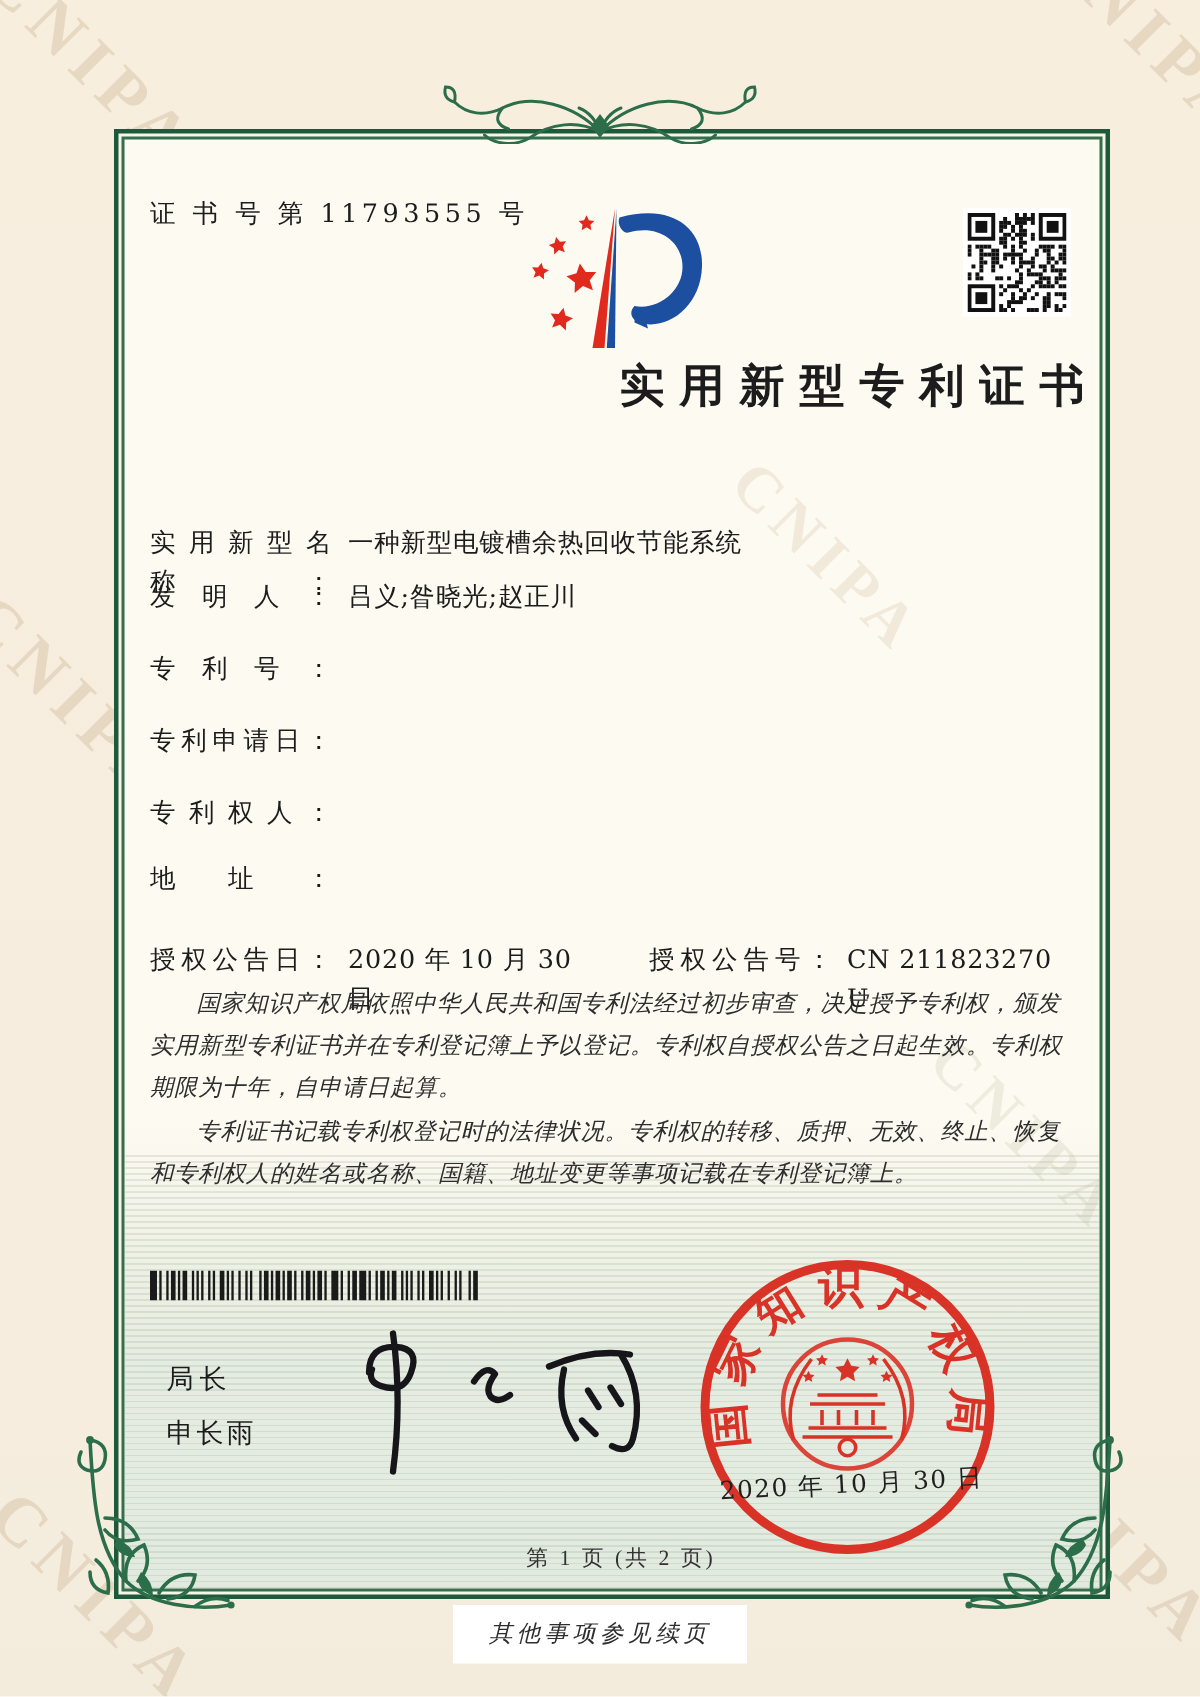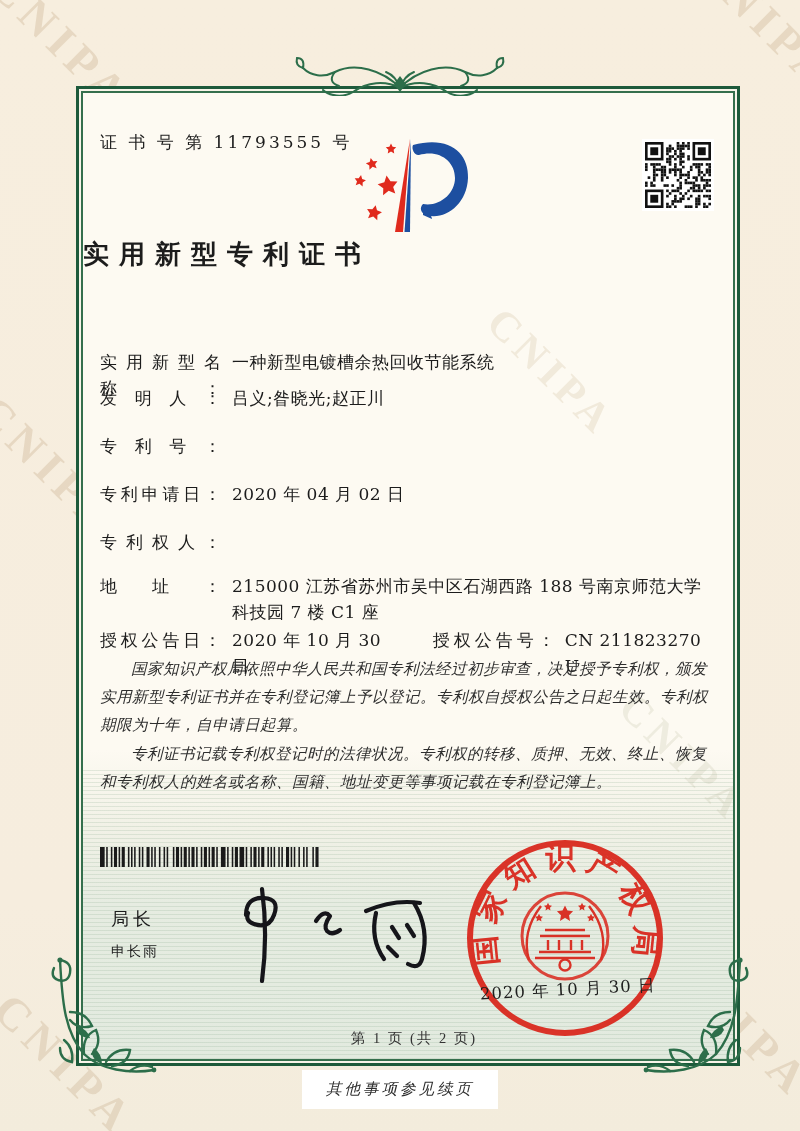--- a/index.html
+++ b/index.html
@@ -29,22 +29,22 @@
   }
   .wm-in{
     position:absolute; font-family:"Liberation Serif",serif; font-weight:bold;
     font-size:42px; letter-spacing:6px; color:rgba(193,168,128,.20);
     transform:rotate(45deg); z-index:1; pointer-events:none;
   }
   .certno{position:absolute; left:17px; top:38px; font-size:17px; letter-spacing:3px; z-index:3;}
   .logo{position:absolute; left:248px; top:38px; width:150px; height:106px; z-index:3;}
   .qr{position:absolute; left:559px; top:46px; width:66px; height:66px; background:#fff; padding:3px; z-index:3;}
   .title{
-    position:absolute; left:0; right:0; top:144px; text-align:left;
-    font-size:26px; font-weight:700; letter-spacing:10px; z-index:3;
+    position:absolute; left:0; right:0; top:144px; text-align:right;
+    font-size:30px; font-weight:700; letter-spacing:10px; z-index:3;
   }
   .frow{display:flex; margin-bottom:14px; font-size:17px; line-height:1.55; align-items:flex-start;}
   .frow{margin-bottom:0;}
   .r1{position:absolute; left:17px; right:24px; top:256px;}
   .r2{position:absolute; left:17px; right:24px; top:292px;}
   .r3{position:absolute; left:17px; right:24px; top:340px;}
   .r4{position:absolute; left:17px; right:24px; top:388px;}
   .r5{position:absolute; left:17px; right:24px; top:436px;gap:11px;}
   .r6{position:absolute; left:17px; right:24px; top:480px;}
   .r7{position:absolute; left:17px; right:24px; top:534px;}
@@ -54,21 +54,21 @@
   }
   .fvalue{font-size:17px; letter-spacing:.5px; flex:1;}
   .grantrow{display:flex;}
   .gcol{display:flex; align-items:flex-start;}
   .gcol2{margin-left:42px;justify-content:flex-end;}
   .glabel2{display:inline-block; width:122px; min-width:122px; margin-right:10px; text-align:justify; text-align-last:justify; font-size:17px;}
   .paras{position:absolute; left:17px; right:18px; top:562px; z-index:3; font-size:15.5px; line-height:1.82; font-style:italic; color:#2e2e2e;}
   .paras p{margin:0; text-indent:2em; letter-spacing:.5px;}
   .barcode{position:absolute; left:17px; top:754px; width:220px; height:20px; z-index:3;}
   .sigtitle{position:absolute; left:28px; top:814px; font-size:18px; letter-spacing:4px; z-index:3;}
-  .signame{position:absolute; left:28px; top:850px; font-size:14px; letter-spacing:2px; z-index:3;}
+  .signame{position:absolute; left:28px; top:850px; font-size:18px; letter-spacing:2px; z-index:3;}
   .sig{position:absolute; left:133px; top:788px; width:232px; height:108px; z-index:3;}
   .seal{position:absolute; left:377px; top:740px; width:210px; height:210px; z-index:5;}
   .pageno{position:absolute; left:12px; right:0; top:936px; text-align:center; font-size:14.5px; letter-spacing:2px; color:#333; z-index:3;font-family:Liberation Serif, serif;}
   .note{
     position:absolute; left:50%; top:1070px; transform:translateX(-50%);
     background:#ffffff; padding:9px 24px; font-size:15.5px; letter-spacing:3px;
     font-style:italic; color:#2e2e2e; z-index:4; white-space:nowrap;
   }
   .flourish{position:absolute; left:285px; top:50px; width:230px; height:46px; z-index:3;}
   .corner{position:absolute; width:108px; height:124px; z-index:6; pointer-events:none;}
@@ -331,28 +331,26 @@
       </div>
       <div class="frow r2">
         <span class="flabel">发明人：</span>
         <span class="fvalue">吕义;昝晓光;赵正川</span>
       </div>
       <div class="frow r3">
         <span class="flabel">专利号：</span>
       </div>
       <div class="frow r4">
         <span class="flabel">专利申请日：</span>
-        <span class="fvalue">2020 年 04 月 02 日</span>
       </div>
       <div class="frow r5">
         <span class="flabel">专利权人：</span>
       </div>
       <div class="frow r6">
         <span class="flabel">地址：</span>
-        <span class="fvalue" style="max-width:470px;">215000 江苏省苏州市吴中区石湖西路 188 号南京师范大学科技园 7 楼 C1 座</span>
       </div>
       <div class="frow r7 grantrow">
         <span class="gcol">
           <span class="flabel">授权公告日：</span>
           <span class="fvalue">2020 年 10 月 30 日</span>
         </span>
         <span class="gcol gcol2">
           <span class="glabel2">授权公告号：</span>
           <span class="fvalue">CN 211823270 U</span>
         </span>

